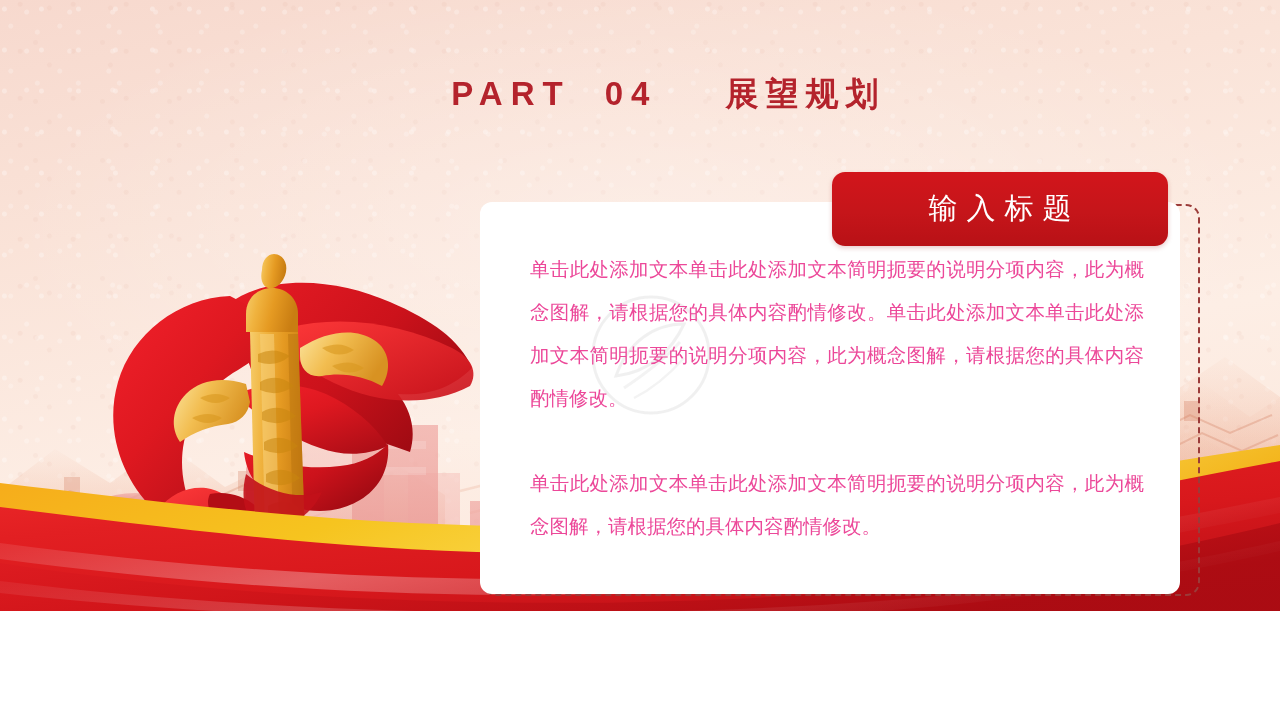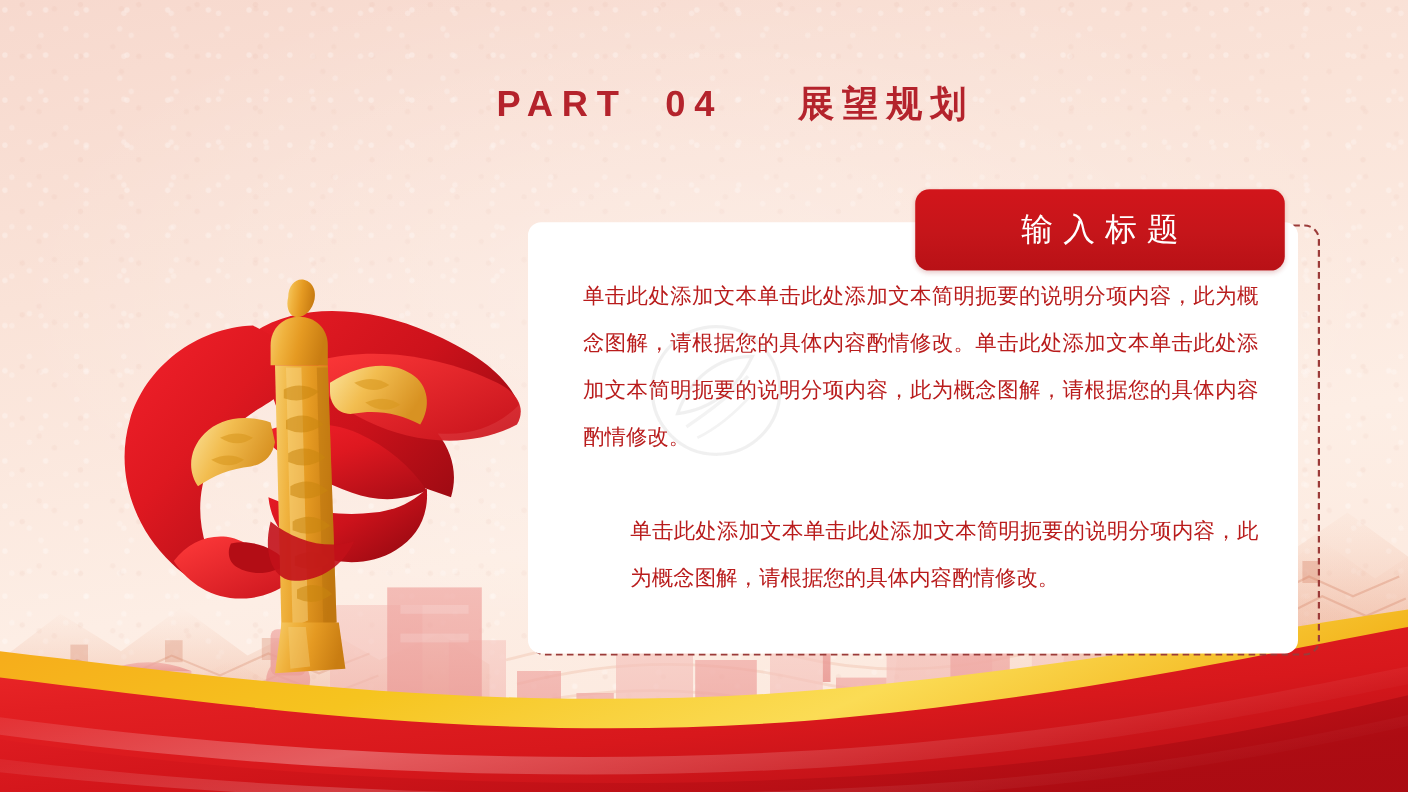--- a/index.html
+++ b/index.html
@@ -8,21 +8,21 @@
     padding: 0;
     background: #ffffff;
   }
   body {
     font-family: "Liberation Sans", "DejaVu Sans", sans-serif;
   }
 
   #slide {
     position: relative;
     width: 1280px;
-    height: 720px;
+    height: 611px;
     overflow: hidden;
     background: linear-gradient(170deg, #f7d9ce 0%, #fae3d8 30%, #fdeee5 62%, #fbe6da 100%);
   }
 
   
   .grain {
     position: absolute;
     inset: 0;
     opacity: .55;
     pointer-events: none;
@@ -106,26 +106,26 @@
   }
   .watermark svg { width:100%; height:100%; display:block; }
 
   .panel-body {
     position: absolute;
     left: 50px;
     top: 46px;
     right: 36px;
     font-size: 19.5px;
     line-height: 43px;
-    color: #b91c1c;
+    color: #ec4899;
     text-align: justify;
     text-justify: inter-ideograph;
   }
   .panel-body p { margin: 0; }
-  .panel-body p + p { margin-top: 42px; margin-left: 43px; }
+  .panel-body p + p { margin-top: 42px; }
 
   
   .title-badge {
     position: absolute;
     left: 832px;
     top: 172px;
     width: 336px;
     height: 74px;
     background: linear-gradient(180deg, #d2151b 0%, #c5151a 55%, #b81116 100%);
     border-radius: 13px;

